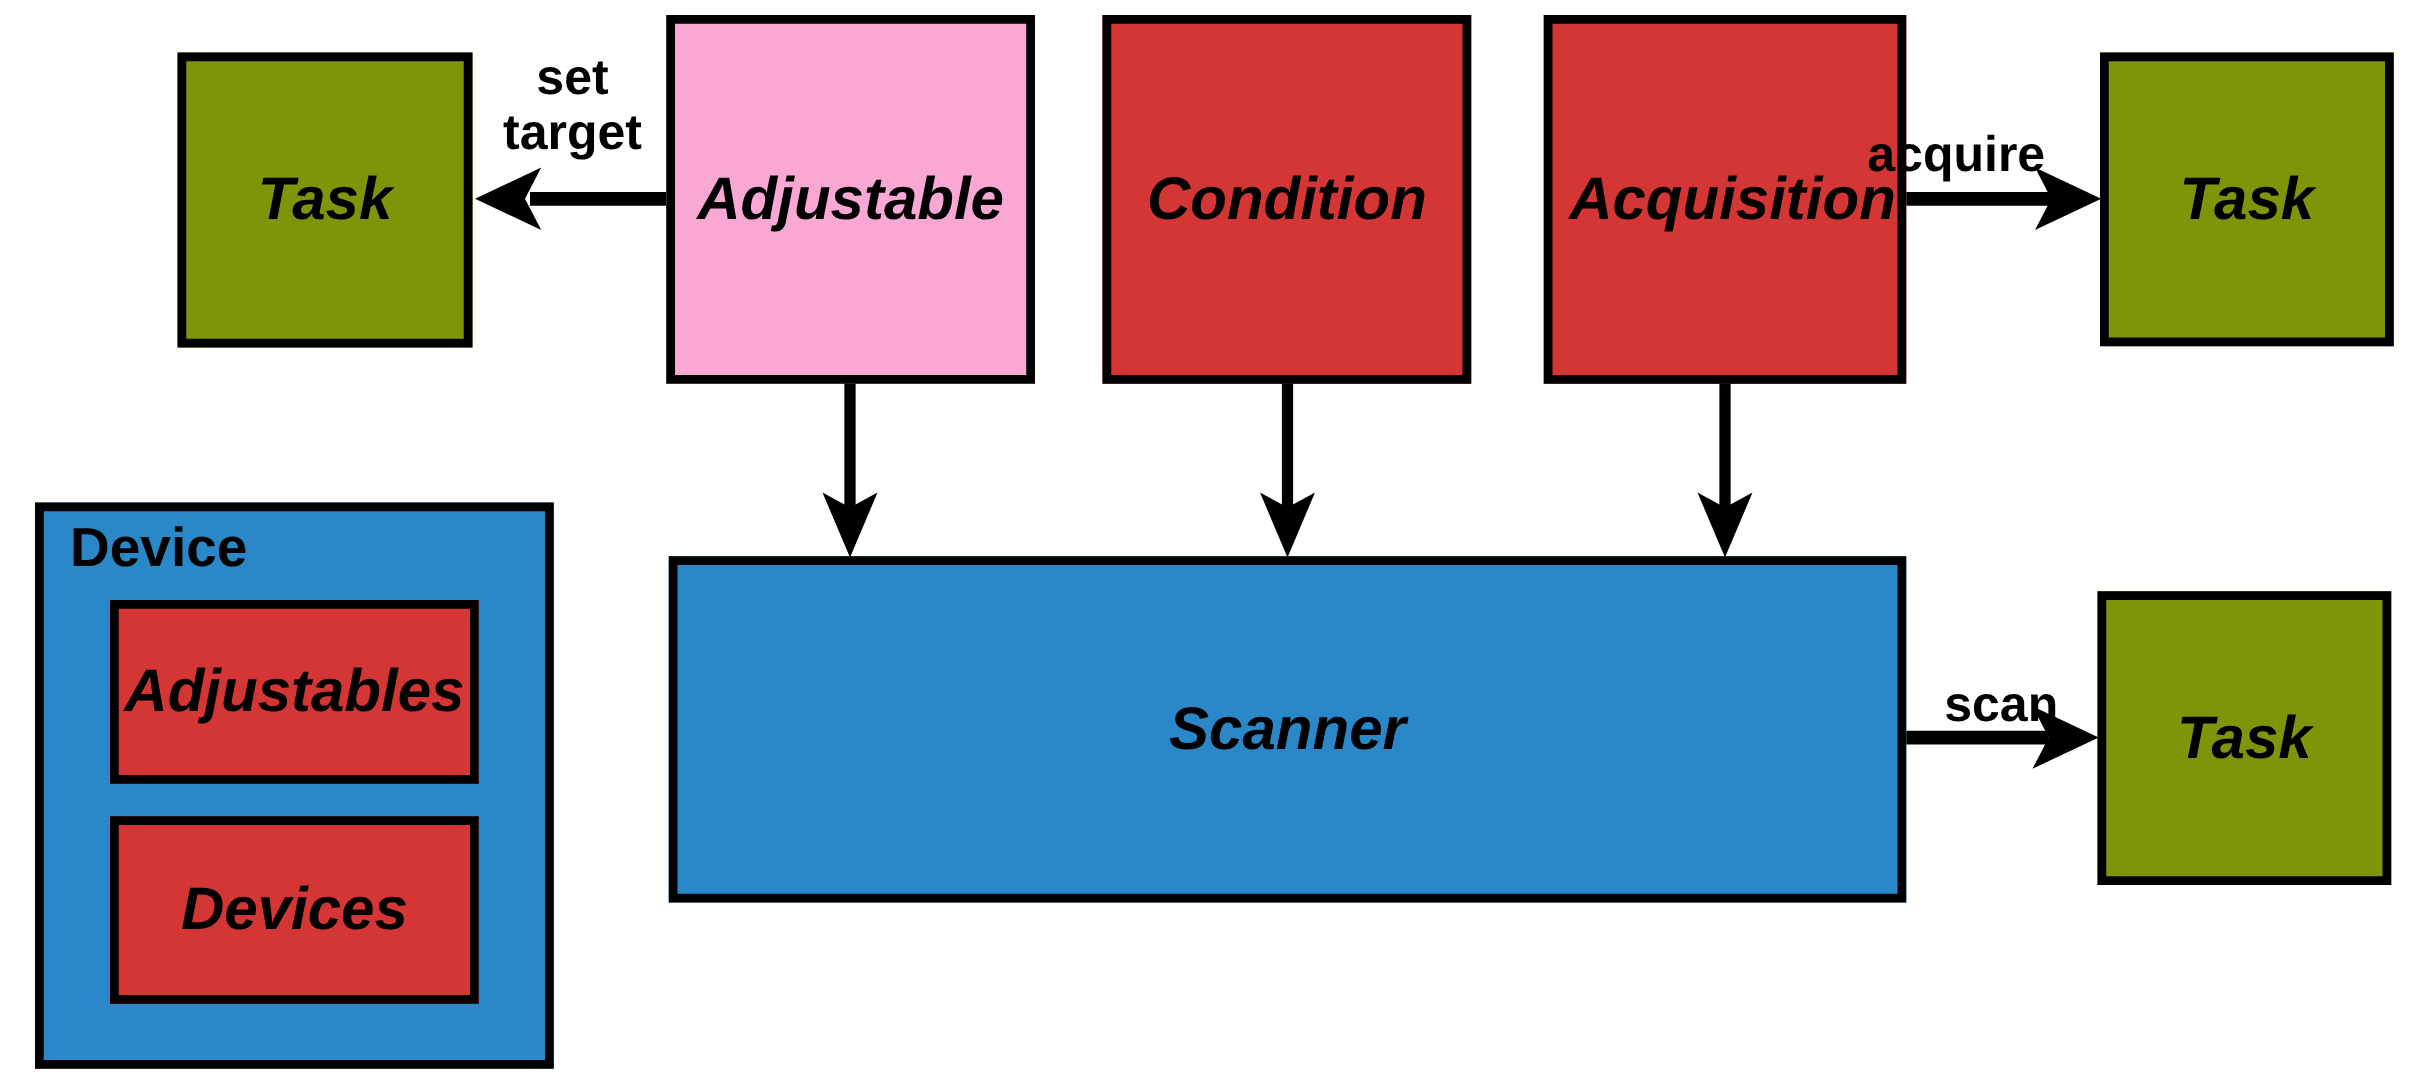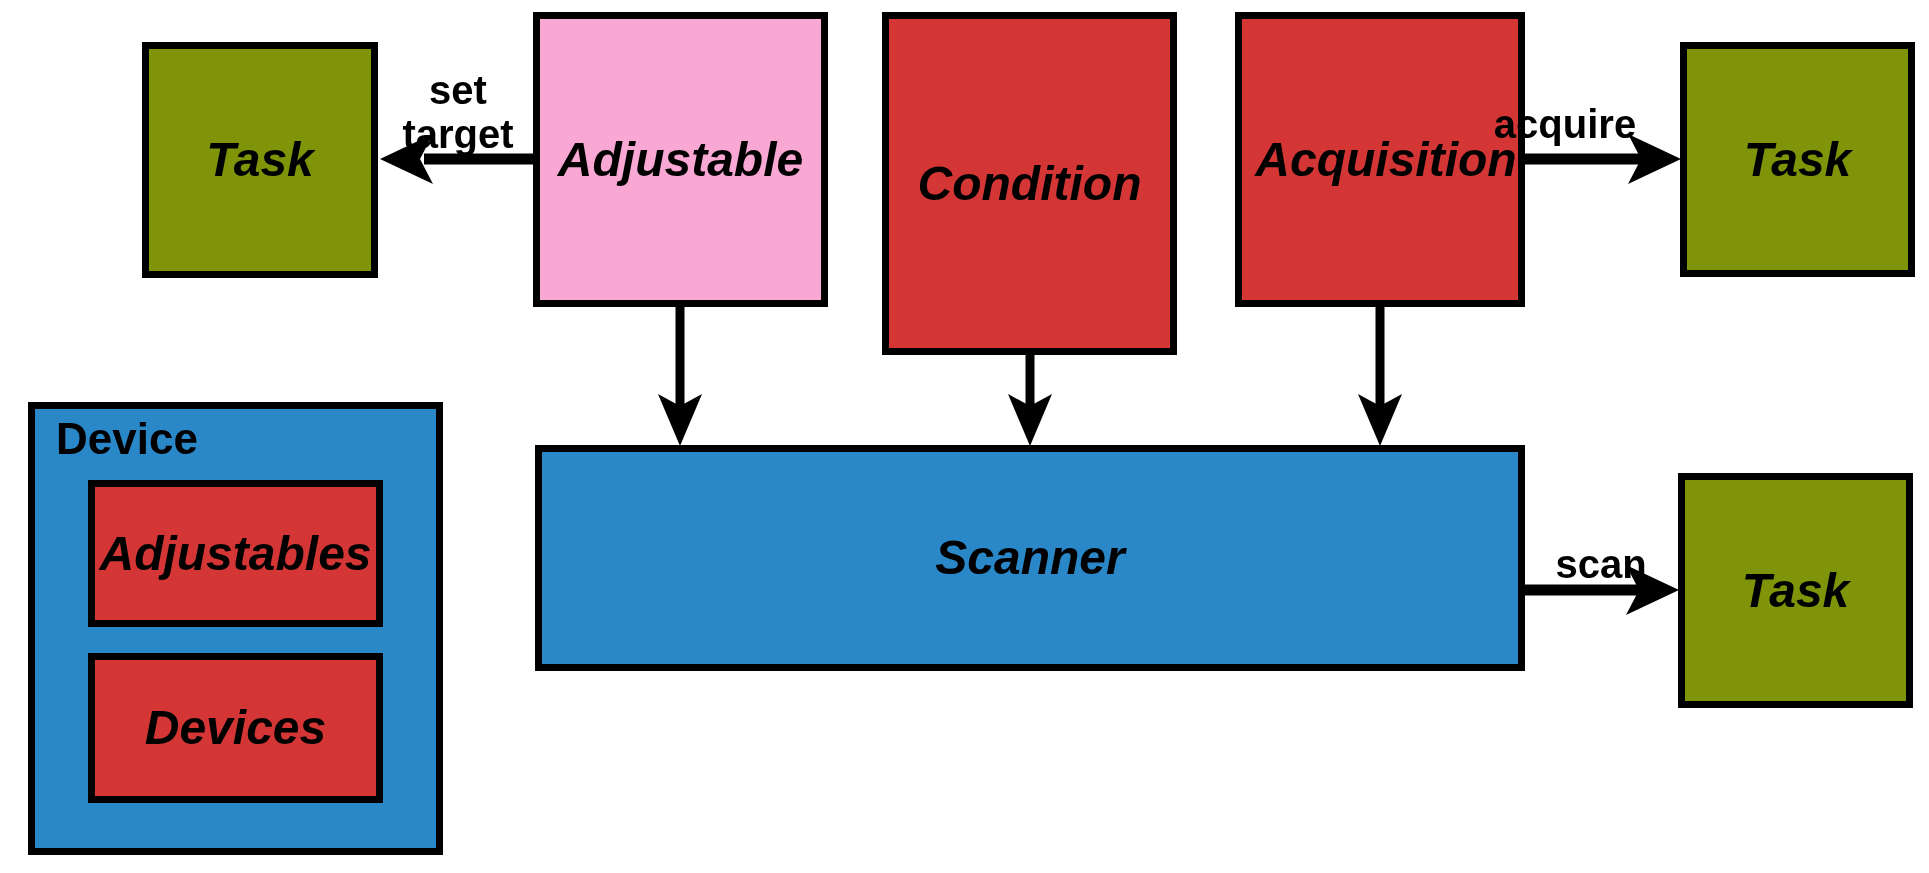--- a/index.html
+++ b/index.html
@@ -95,52 +95,52 @@
   </svg>
 
   <div class="box" style="left: 142px; top: 42px; width: 236px; height: 236px; background-color: rgb(127, 148, 8);">
     <span class="box-label">Task</span>
   </div>
 
   <div class="box" style="left: 533px; top: 12px; width: 295px; height: 295px; background-color: #f9a8d4;">
     <span class="box-label">Adjustable</span>
   </div>
 
-  <div class="box" style="left: 882px; top: 12px; width: 295px; height: 343px; background-color: rgb(212, 54, 54);">
+  <div class="box" style="left: 882px; top: 12px; width: 295px; height: 295px; background-color: rgb(212, 54, 54);">
     <span class="box-label">Condition</span>
   </div>
 
   <div class="box" style="left: 1235px; top: 12px; width: 290px; height: 295px; background-color: rgb(212, 54, 54); padding-left: 12px;">
     <span class="box-label">Acquisition</span>
   </div>
 
   <div class="box" style="left: 1680px; top: 42px; width: 235px; height: 235px; background-color: rgb(127, 148, 8);">
     <span class="box-label">Task</span>
   </div>
 
-  <div class="box" style="left: 535px; top: 445px; width: 990px; height: 226px; background-color: rgb(42, 135, 200);">
+  <div class="box" style="left: 535px; top: 445px; width: 990px; height: 277px; background-color: rgb(42, 135, 200);">
     <span class="box-label">Scanner</span>
   </div>
 
   <div class="box" style="left: 1678px; top: 473px; width: 235px; height: 235px; background-color: rgb(127, 148, 8);">
     <span class="box-label">Task</span>
   </div>
 
   <div class="box" style="left: 28px; top: 402px; width: 415px; height: 453px; justify-content: flex-start; align-items: flex-start; background-color: rgb(42, 135, 200);">
     <span class="container-label">Device</span>
 
     <div class="box" style="left: 53px; top: 244px; width: 295px; height: 150px; background-color: rgb(212, 54, 54);">
       <span class="box-label">Devices</span>
     </div>
 
     <div class="box" style="left: 53px; top: 71px; width: 295px; height: 147px; background-color: rgb(212, 54, 54);">
       <span class="box-label">Adjustables</span>
     </div>
   </div>
 
-  <div class="edge-label" style="left:378px; top:68px; width:160px;">set
+  <div class="edge-label" style="left:378px; top:40px; width:160px;">set
 target</div>
 
   <div class="edge-label" style="left:1490px; top:102px; width:150px;">acquire</div>
 
   <div class="edge-label" style="left:1526px; top:542px; width:150px;">scan</div>
 
 </div>
 
 </body></html>

